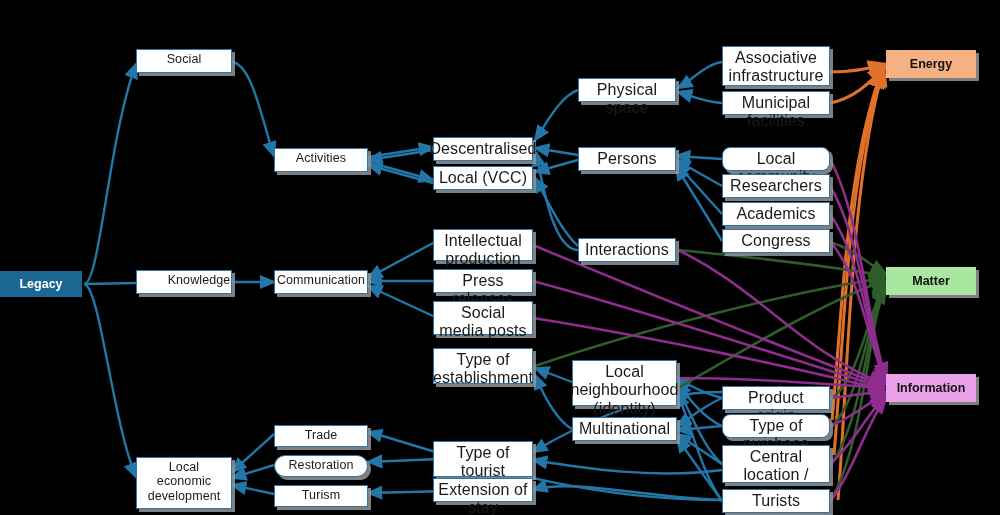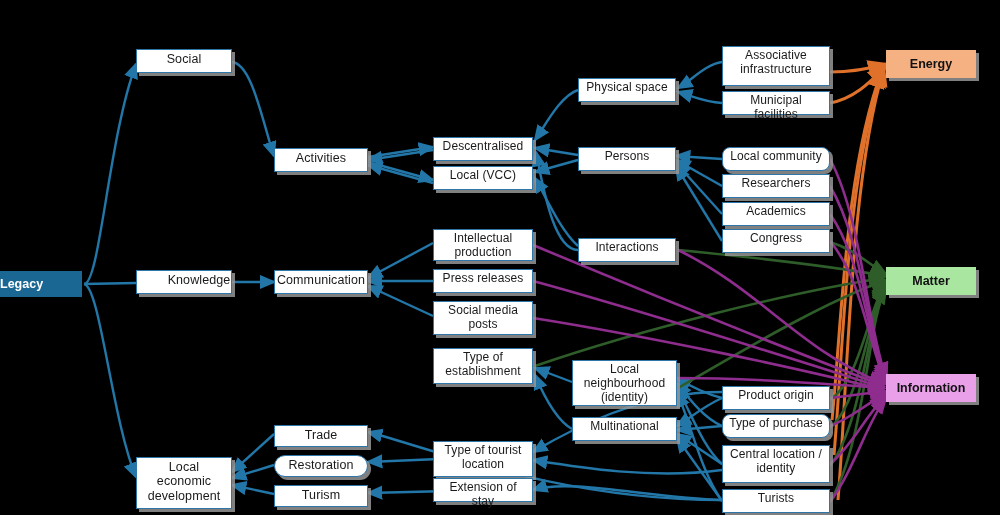--- a/index.html
+++ b/index.html
@@ -15,32 +15,32 @@
     box-shadow:3px 3px 0 0 rgba(150,150,150,0.85);
     display:flex;align-items:flex-start;justify-content:center;
     text-align:center;
     color:#1a1a1a;
     font-size:12.5px;
     line-height:1.15;
     letter-spacing:.1px;
     padding:2px 4px;
     z-index:5;
   }
-  .node.small{font-size:12px;}
+  .node.small{font-size:16px;}
   .term{
     position:absolute;box-sizing:border-box;
     display:flex;align-items:center;justify-content:center;
     text-align:center;
     font-weight:bold;font-size:12.5px;color:#111;
     box-shadow:3px 3px 0 0 rgba(150,150,150,0.85);
     border:none;z-index:6;
   }
   .root{
     position:absolute;box-sizing:border-box;
-    display:flex;align-items:center;
+    display:flex;align-items:center;justify-content:center;
     background:#1a6794;color:#fff;font-weight:bold;font-size:12.5px;
     z-index:6;
   }
 </style>
 </head>
 <body>
 
 <div id="stage">
   <svg id="edges" viewBox="0 0 1000 515" xmlns="http://www.w3.org/2000/svg">
     <defs>

